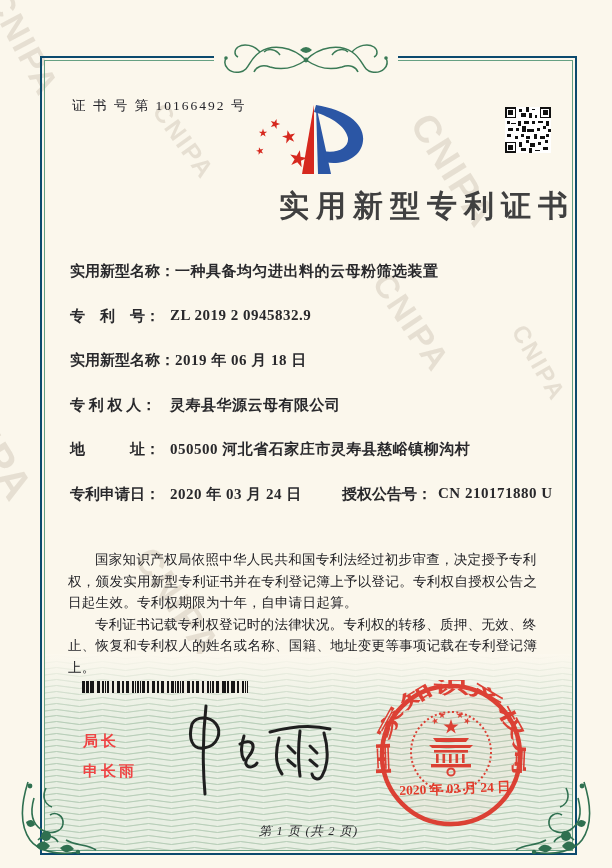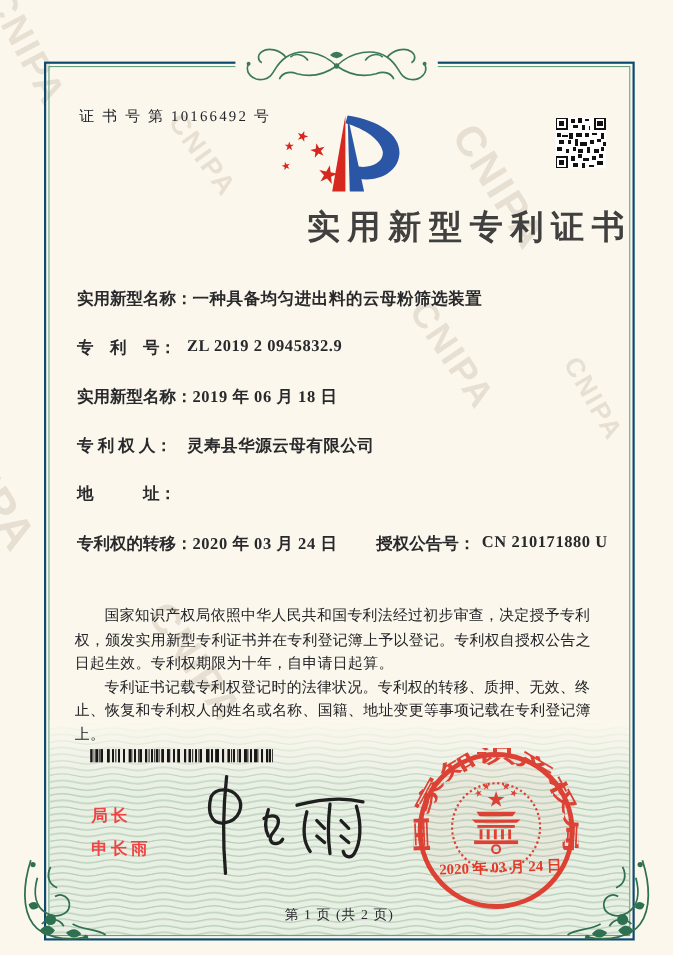--- a/index.html
+++ b/index.html
@@ -63,21 +63,21 @@
             font-weight:700;color:#ef4444;font-size:15px;letter-spacing:3px;}
   .director .name{margin-top:11px;}
 
   .signature{position:absolute;left:142px;top:640px;}
 
   .seal{position:absolute;left:334px;top:622px;}
   .seal-date{position:absolute;left:348px;top:722px;width:130px;text-align:center;color:#e23a2a;
              font-size:13.5px;font-weight:700;transform:rotate(-2deg);letter-spacing:0;}
 
   .footer{position:absolute;left:0;bottom:13px;width:100%;text-align:center;
-          font-size:12.5px;color:#2a2a2e;letter-spacing:1px;}
+          font-size:12.5px;color:#2a2a2e;letter-spacing:1px;font-style:italic;}
 </style>
 </head>
 <body>
 
 <div class="page">
 
   <span class="wm wm1">CNIPA</span>
   <span class="wm wm2">CNIPA</span>
   <span class="wm wm3">CNIPA</span>
   <span class="wm wm4">CNIPA</span>
@@ -191,23 +191,24 @@
         <div class="frow">
           <span class="flabel">实用新型名称：</span>
           <span class="fvalue">2019 年 06 月 18 日</span>
         </div>
         <div class="frow">
           <span class="flabel">专 利 权 人：</span>
           <span class="fvalue">灵寿县华源云母有限公司</span>
         </div>
         <div class="frow">
           <span class="flabel">地　　　址：</span>
-        </div>
-        <div class="frow">
-          <span class="flabel">专利权的转移：</span>
+          <span class="fvalue">050500  河北省石家庄市灵寿县慈峪镇柳沟村</span>
+        </div>
+        <div class="frow">
+          <span class="flabel">专利申请日：</span>
           <span class="fvalue">2020 年 03 月 24 日</span>
           <span class="pair2">
             <span class="flabel">授权公告号：</span>
             <span class="fvalue">CN 210171880 U</span>
           </span>
         </div>
       </div>
 
       <div class="legal">
         <p>国家知识产权局依照中华人民共和国专利法经过初步审查，决定授予专利权，颁发实用新型专利证书并在专利登记簿上予以登记。专利权自授权公告之日起生效。专利权期限为十年，自申请日起算。</p>

